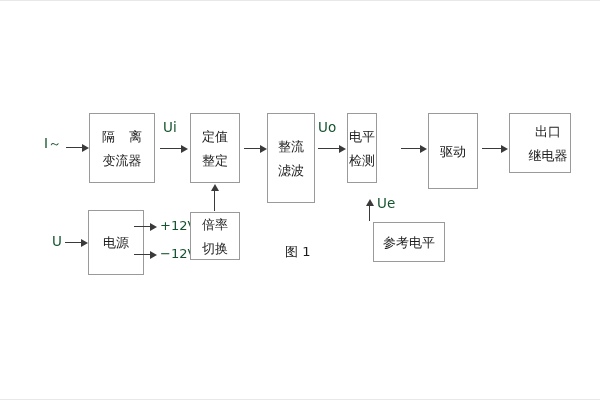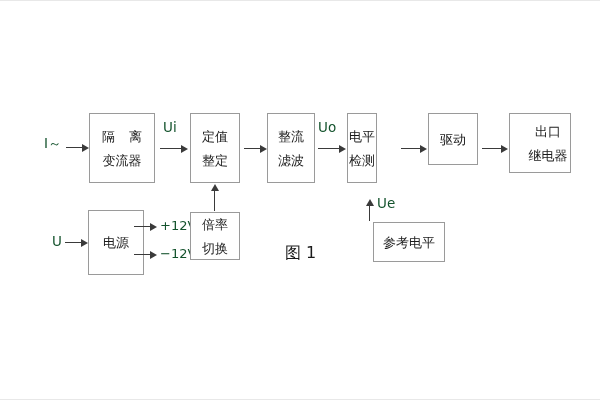--- a/index.html
+++ b/index.html
@@ -76,21 +76,21 @@
     position: absolute;
     color: #14532d;
     font-size: 13px;
     white-space: nowrap;
     line-height: 1;
   }
   .label.sig { font-size: 13.5px; }
   .caption {
     position: absolute;
     color: #1b1b1b;
-    font-size: 16px;
+    font-size: 13px;
     white-space: nowrap;
     line-height: 1;
   }
 </style>
 </head>
 <body>
 
 <div id="canvas">
 
   <div class="edge-line" style="top:0px;"></div>
@@ -111,38 +111,38 @@
   <div class="arrow-r" style="left:181px; top:144.5px;"></div>
 
   <div class="box" style="left:190px; top:113px; width:50px; height:70px;">
     <span class="ln">定值</span>
     <span class="ln">整定</span>
   </div>
 
   <div class="hline" style="left:244px; top:148px; width:18px;"></div>
   <div class="arrow-r" style="left:260px; top:144.5px;"></div>
 
-  <div class="box" style="left:267px; top:113px; width:48px; height:70px;">
+  <div class="box" style="left:267px; top:113px; width:48px; height:90px;">
     <span class="ln">整流</span>
     <span class="ln">滤波</span>
   </div>
 
   <div class="label sig" style="left:318px; top:121px;">Uo</div>
   <div class="hline" style="left:318px; top:148px; width:22px;"></div>
   <div class="arrow-r" style="left:339px; top:144.5px;"></div>
 
   <div class="box" style="left:347px; top:113px; width:30px; height:70px;">
     <span class="ln">电平</span>
     <span class="ln">检测</span>
   </div>
 
   <div class="hline" style="left:401px; top:148px; width:20px;"></div>
   <div class="arrow-r" style="left:420px; top:144.5px;"></div>
 
-  <div class="box one-line" style="left:428px; top:113px; width:50px; height:52px;">
+  <div class="box one-line" style="left:428px; top:113px; width:50px; height:76px;">
     <span class="ln">驱动</span>
   </div>
 
   <div class="hline" style="left:482px; top:148px; width:20px;"></div>
   <div class="arrow-r" style="left:501px; top:144.5px;"></div>
 
   <div class="box" style="left:509px; top:113px; width:62px; height:60px;padding-left:16px;">
     <span class="ln">出口</span>
     <span class="ln">继电器</span>
   </div>

